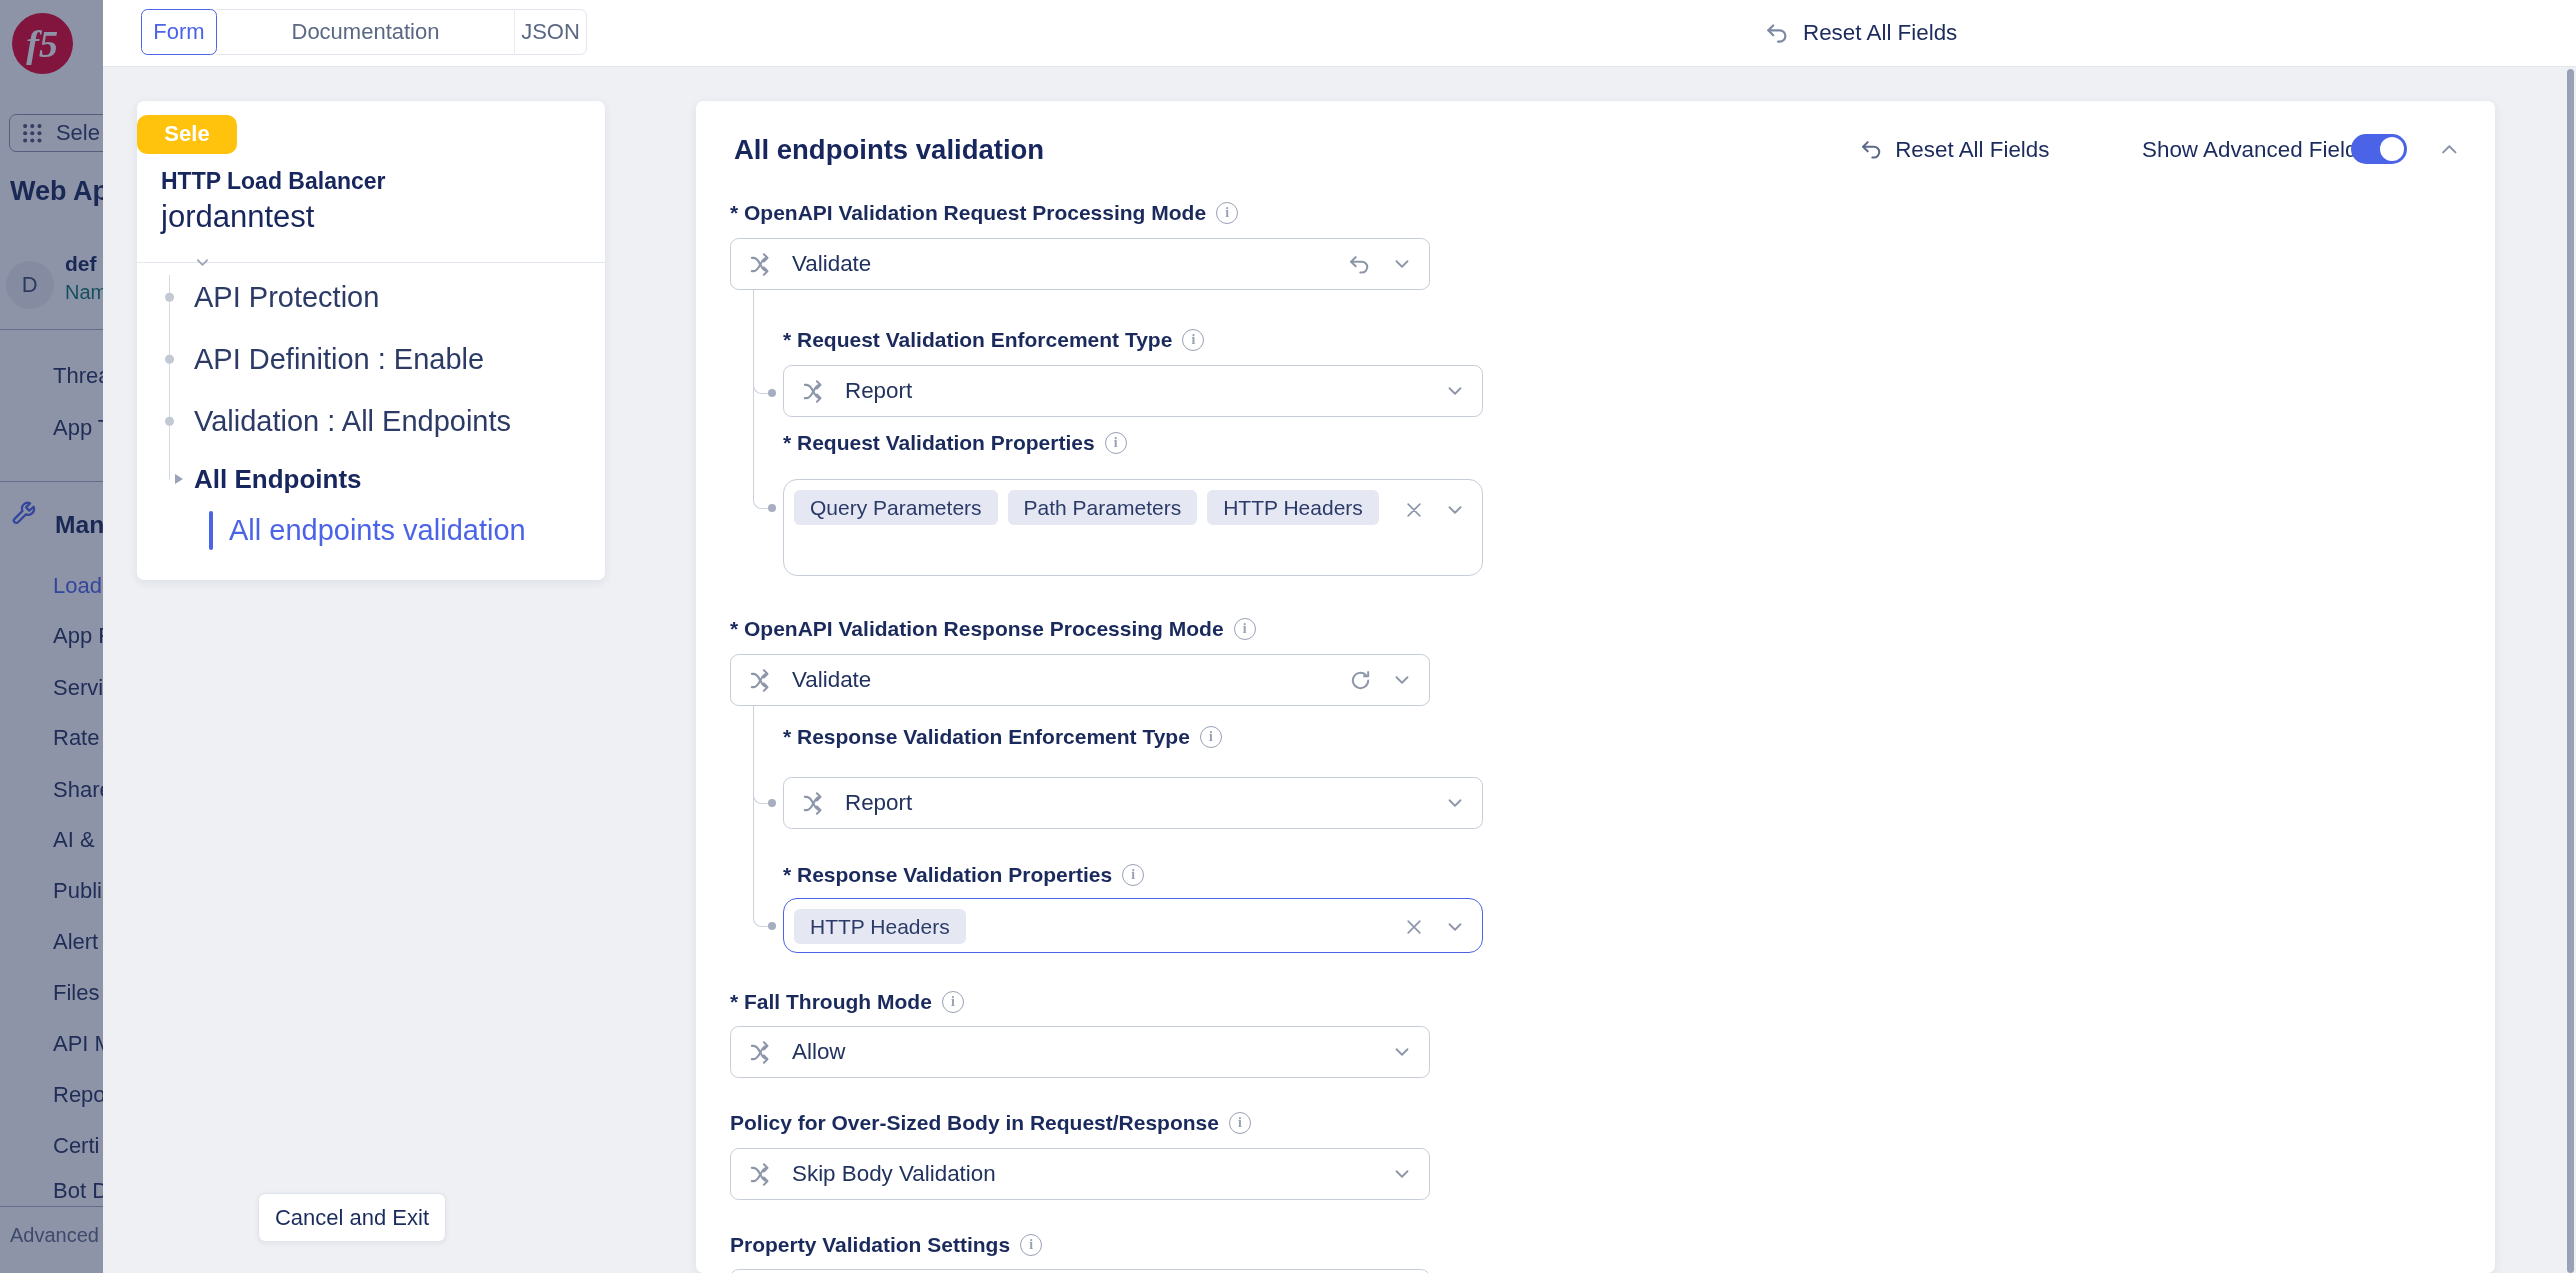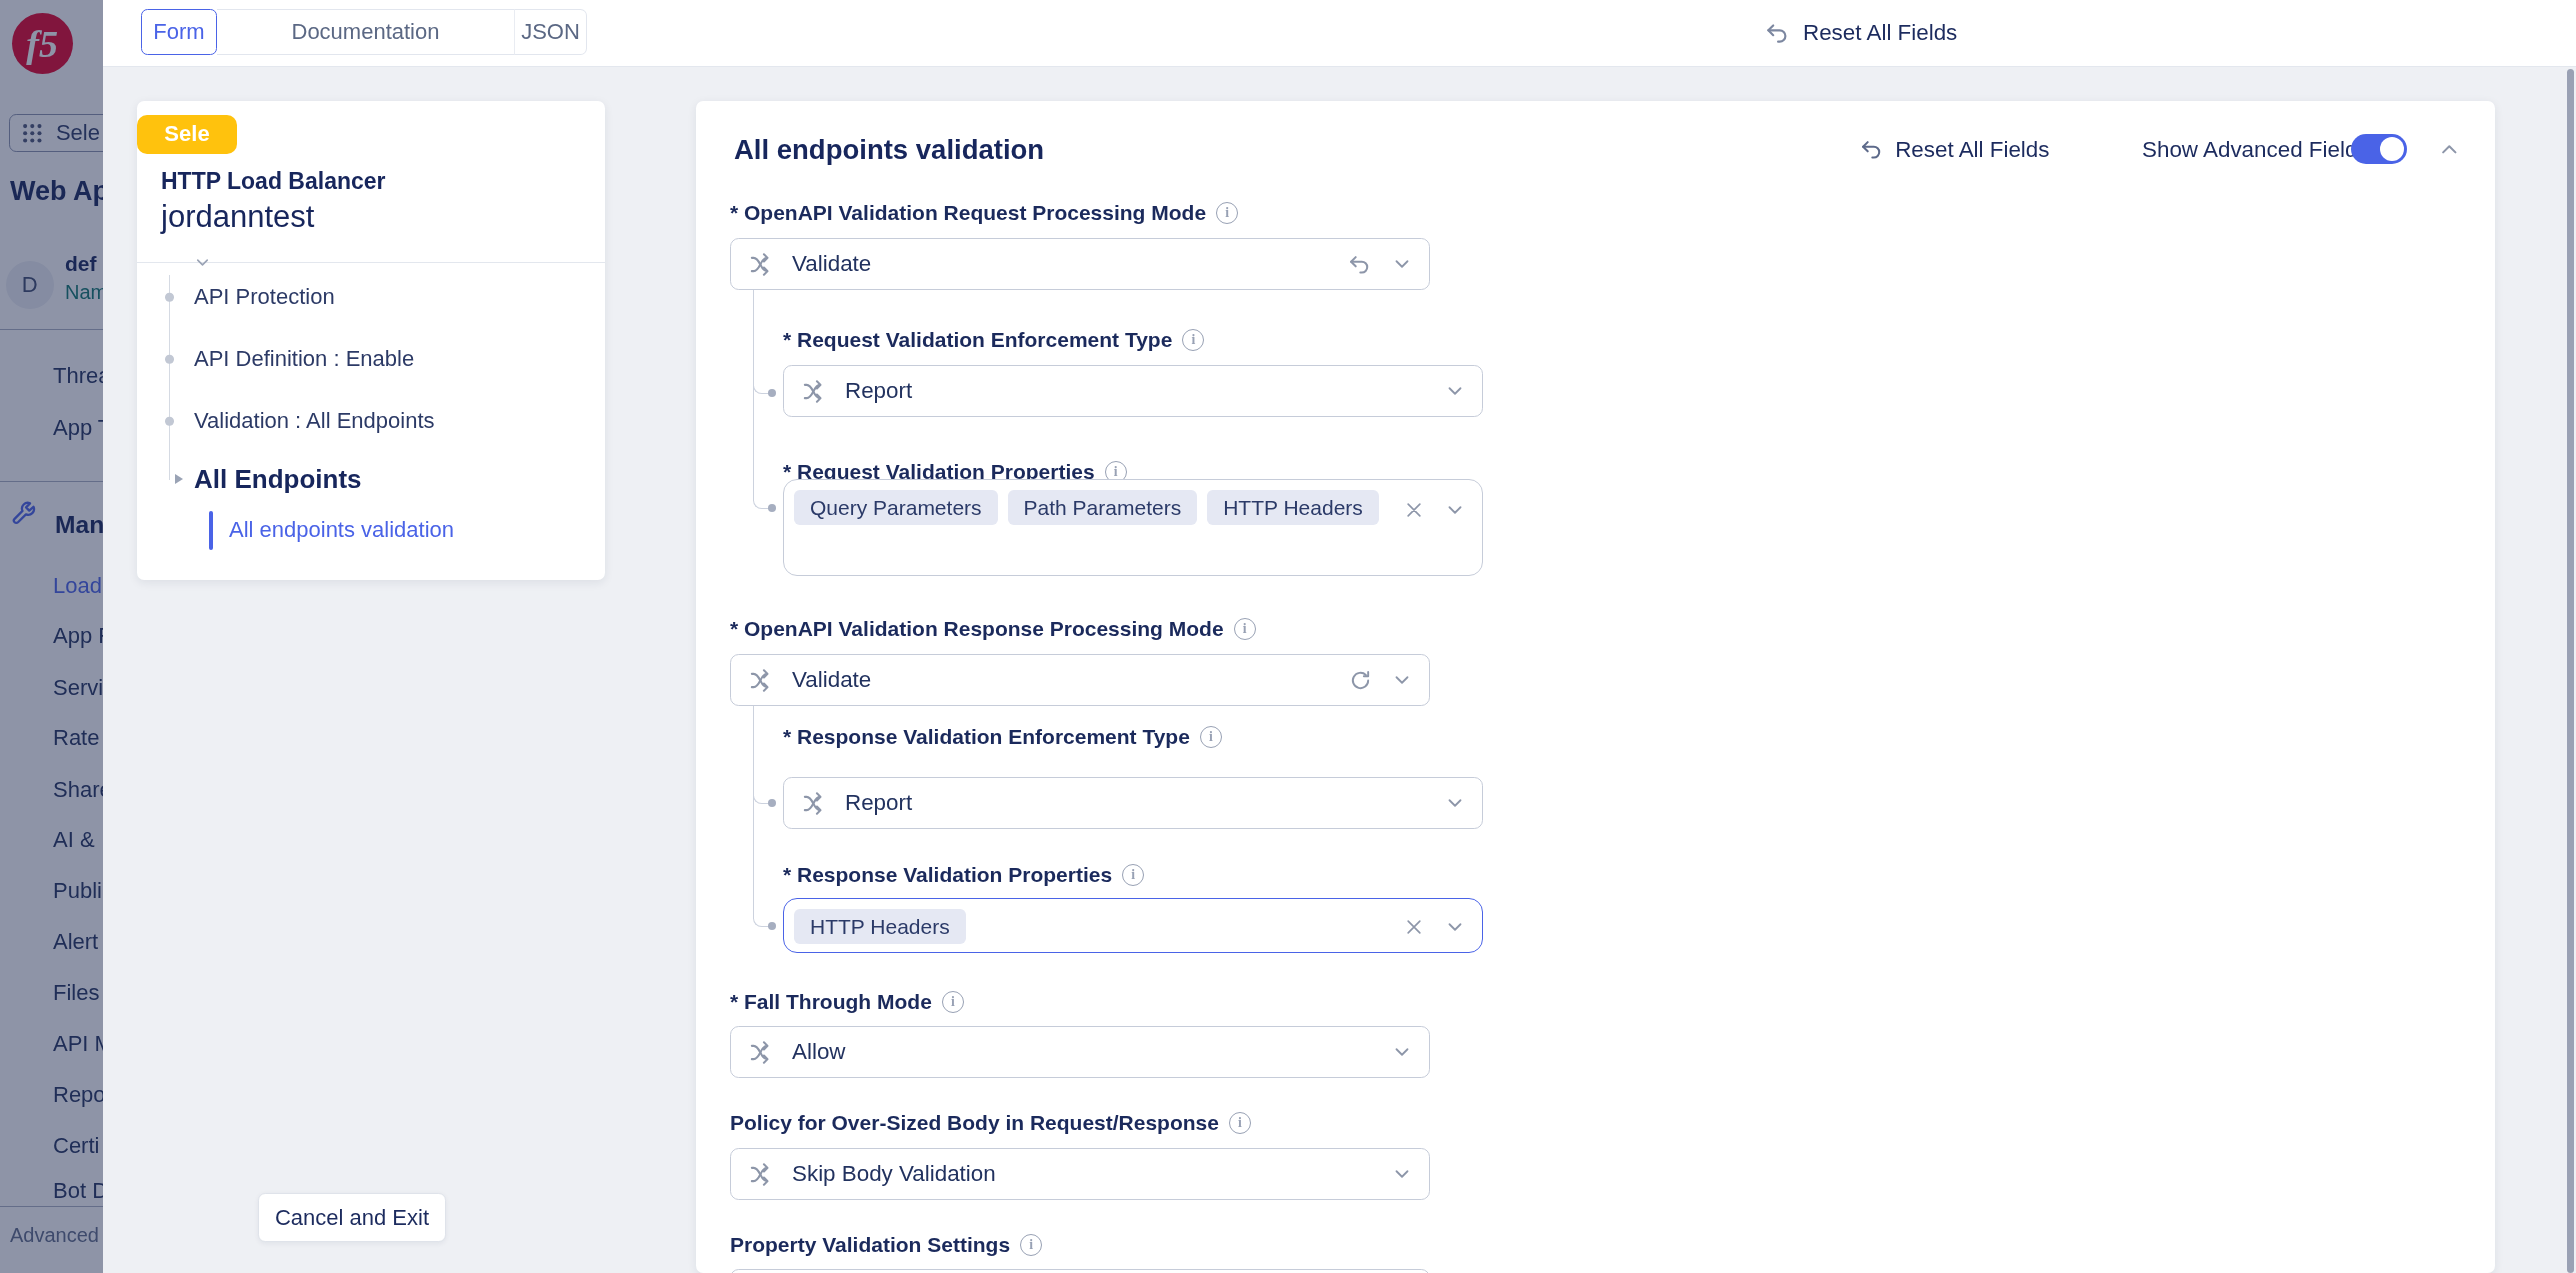--- a/index.html
+++ b/index.html
@@ -52,21 +52,21 @@
 
   
   .badge{position:absolute;left:0;top:13.7px;width:100px;height:39px;background:#ffc20d;border-radius:10px;
     display:flex;align-items:center;justify-content:center;color:#fff;font-weight:700;font-size:22px;}
   .wz-type{position:absolute;left:24px;top:67px;font-size:23px;font-weight:700;color:#17265c;}
   .wz-name{position:absolute;left:24px;top:98px;font-size:31px;color:#17265c;}
   .wz-div{position:absolute;left:0;top:161px;width:468px;border-top:1.4px solid #e3e7ee;}
   .wz-notch{position:absolute;left:56px;top:152px;color:#9aa3b5;}
   .tree-line{position:absolute;left:32px;top:174px;height:205px;border-left:1.4px solid #d5dae3;}
   .tdot{position:absolute;left:28px;width:8.7px;height:8.7px;border-radius:50%;background:#c2c8d4;transform:translateY(-50%);}
-  .titem{position:absolute;left:57px;transform:translateY(-50%);font-size:22px;color:#2c3a66;white-space:nowrap;cursor:pointer;}
+  .titem{position:absolute;left:57px;transform:translateY(-50%);font-size:29px;color:#2c3a66;white-space:nowrap;cursor:pointer;}
   .tcaret{position:absolute;left:38px;top:378px;transform:translateY(-50%);width:0;height:0;
     border-left:8.7px solid #9aa3b5;border-top:5.8px solid transparent;border-bottom:5.8px solid transparent;}
   .titem.current{font-size:26px;font-weight:700;color:#17265c;}
   .subbar{position:absolute;left:72px;top:410px;width:3.6px;height:39px;background:#4a63e7;border-radius:2.2px;}
   .titem.sub{left:92px;color:#4a63e7;}
 
   .cancel-btn{position:absolute;left:258px;top:1193px;width:188px;height:49px;background:#fff;border:1.4px solid #dfe3ea;border-radius:7.2px;
     display:flex;align-items:center;justify-content:center;font-size:22px;color:#1c2b5e;cursor:pointer;z-index:2;
     box-shadow:0 1.4px 5.8px rgba(25,35,70,0.06);box-sizing:border-box;}
 
@@ -284,21 +284,21 @@
       <span class="val">Report</span>
       <span class="right">
         <span>
           <svg width="22" height="22" viewBox="0 0 24 24" fill="none" stroke="currentColor" stroke-width="2" stroke-linecap="round" stroke-linejoin="round">
               <path d="M6 9l6 6 6-6"></path>
             </svg>
         </span>
       </span>
     </div>
 
-    <div class="flabel" style="left:87px;top:371px;">
+    <div class="flabel" style="left:87px;top:342px;">
       <span>* Request Validation Properties</span>
       <span class="info"></span>
     </div>
     <div class="multibox" style="left:87px;top:378px;height:97px;">
       <div class="chips">
           <span class="chip">Query Parameters</span>
           <span class="chip">Path Parameters</span>
           <span class="chip">HTTP Headers</span>
         </div>
       <span class="box-ic" style="top:19px;">

